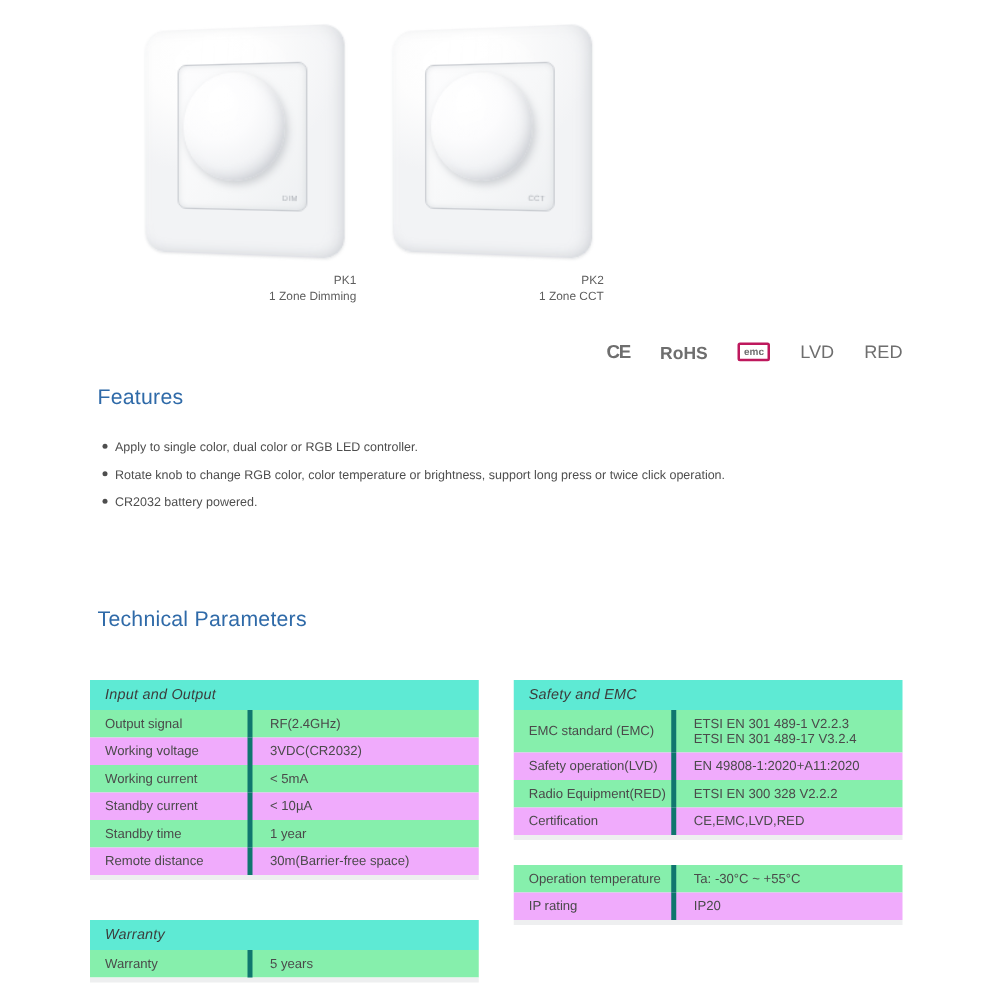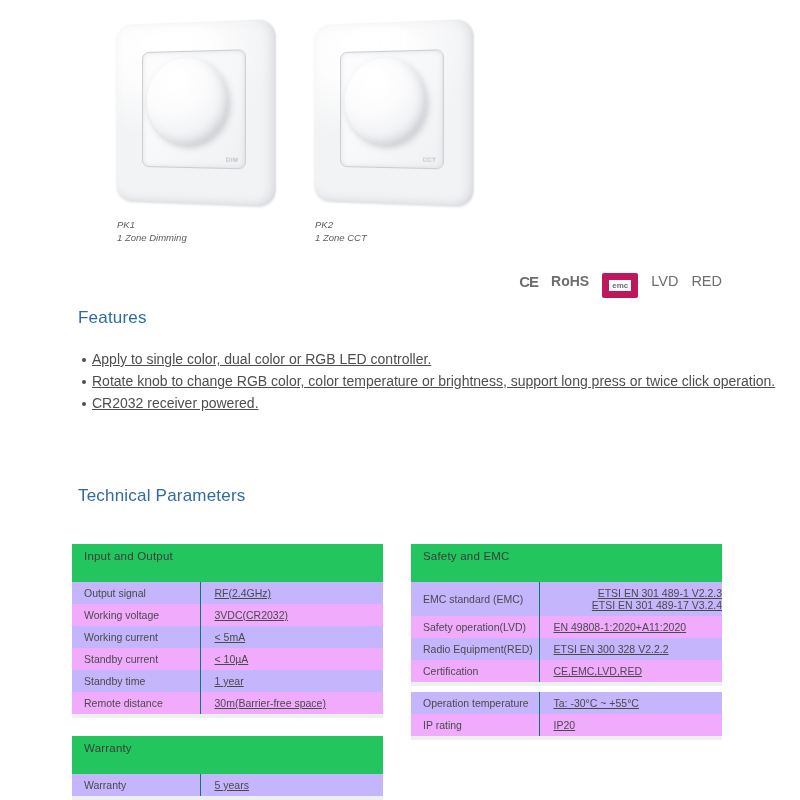--- a/index.html
+++ b/index.html
@@ -108,45 +108,45 @@
     position: absolute;
     right: 6%;
     bottom: 4%;
     font-size: 6px;
     letter-spacing: 0.4px;
     color: #a9adb3;
     font-family: "Liberation Sans", sans-serif;
   }
   .caption {
     position: absolute;
-    left: 12px;
+    left: 0;
     top: 200px;
     width: 180px;
-    text-align: left;
+    text-align: right;
     font-size: 9.5px;
     line-height: 13px;
     color: #5d5d5d;
-    font-style: italic;
   }
 
   
   .certs {
     position: absolute;
     right: 78px;
     top: 273px;
     display: flex;
-    gap: 13px;
+    align-items: center;
+    gap: 24px;
     color: #6e6e6e;
   }
   .cert-ce   { font-size: 15px; font-weight: 700; letter-spacing: -1px; }
   .cert-rohs { font-size: 14px; font-weight: 700; }
   .cert-emc  {
     font-size: 8px;
     font-weight: 700;
-    border: 7px solid #be185d;
+    border: 2px solid #be185d;
     border-radius: 2px;
     padding: 0 3px;
     line-height: 11px;
   }
   .cert-plain { font-size: 14.5px; }
 
   
   .section-title {
     position: absolute;
     left: 78px;
@@ -159,69 +159,68 @@
   #tech-title     { top: 486px; }
 
   
   .features {
     position: absolute;
     left: 82px;
     top: 348px;
     width: 650px;
   }
   .feature-item {
-    font-size: 14px;
+    font-size: 10px;
     line-height: 22px;
     color: #4e4e4e;
     white-space: nowrap;
-    text-decoration: underline;
   }
   .feature-item .dot {
     display: inline-block;
     width: 4px;
     height: 4px;
     border-radius: 50%;
     background: #4e4e4e;
     margin-right: 6px;
     vertical-align: 2px;
   }
 
   
   .spec-table {
     position: absolute;
     border-collapse: collapse;
     font-size: 10.5px;
     color: #4a4a4a;
     table-layout: fixed;
   }
   .spec-table .thead-row td {
-    background: #22c55e;
+    background: #5eead4;
     font-size: 11.5px;
     color: #3c3c3c;
-    padding: 6px 0 20px 12px;
+    padding: 6px 0 6px 12px;
     letter-spacing: 0.2px;
+    font-style: italic;
   }
   .spec-table td {
     padding: 5px 0 5px 12px;
     vertical-align: middle;
   }
-  .spec-table tr.shaded td { background: #c4b5fd; }
+  .spec-table tr.shaded td { background: #86efac; }
   .spec-table tr.plain  td { background: #f0abfc; }
   .spec-table td.val {
-    border-left: 1px solid #0f766e;
+    border-left: 4px solid #0f766e;
     padding-left: 14px;
-    text-decoration: underline;
   }
   .spec-table tr.foot td {
     background: #eeeff0;
     height: 4px;
     padding: 0;
     border-left: none;
   }
-  .val .line2 { display: block; text-align: right; }
+  .val .line2 { display: block; }
 
   #table-io        { left: 72px;  top: 544px; width: 311px; }
   #table-warranty  { left: 72px;  top: 736px; width: 311px; }
   #table-safety    { left: 411px; top: 544px; width: 311px; }
   #table-env       { left: 411px; top: 692px; width: 311px; }
 
   .col-key { width: 128px; }
 </style>
 </head>
 <body>
@@ -278,21 +277,21 @@
 <div class="section-title" id="features-title">Features</div>
 
 <div class="features">
   <div class="feature-item">
     <span class="dot"></span><span>Apply to single color, dual color or RGB LED controller.</span>
   </div>
   <div class="feature-item">
     <span class="dot"></span><span>Rotate knob to change RGB color, color temperature or brightness, support long press or twice click operation.</span>
   </div>
   <div class="feature-item">
-    <span class="dot"></span><span>CR2032 receiver powered.</span>
+    <span class="dot"></span><span>CR2032 battery powered.</span>
   </div>
 </div>
 
 <div class="section-title" id="tech-title">Technical Parameters</div>
 
 <table class="spec-table" id="table-io">
   <colgroup>
       <col class="col-key">
       <col>
     </colgroup>

